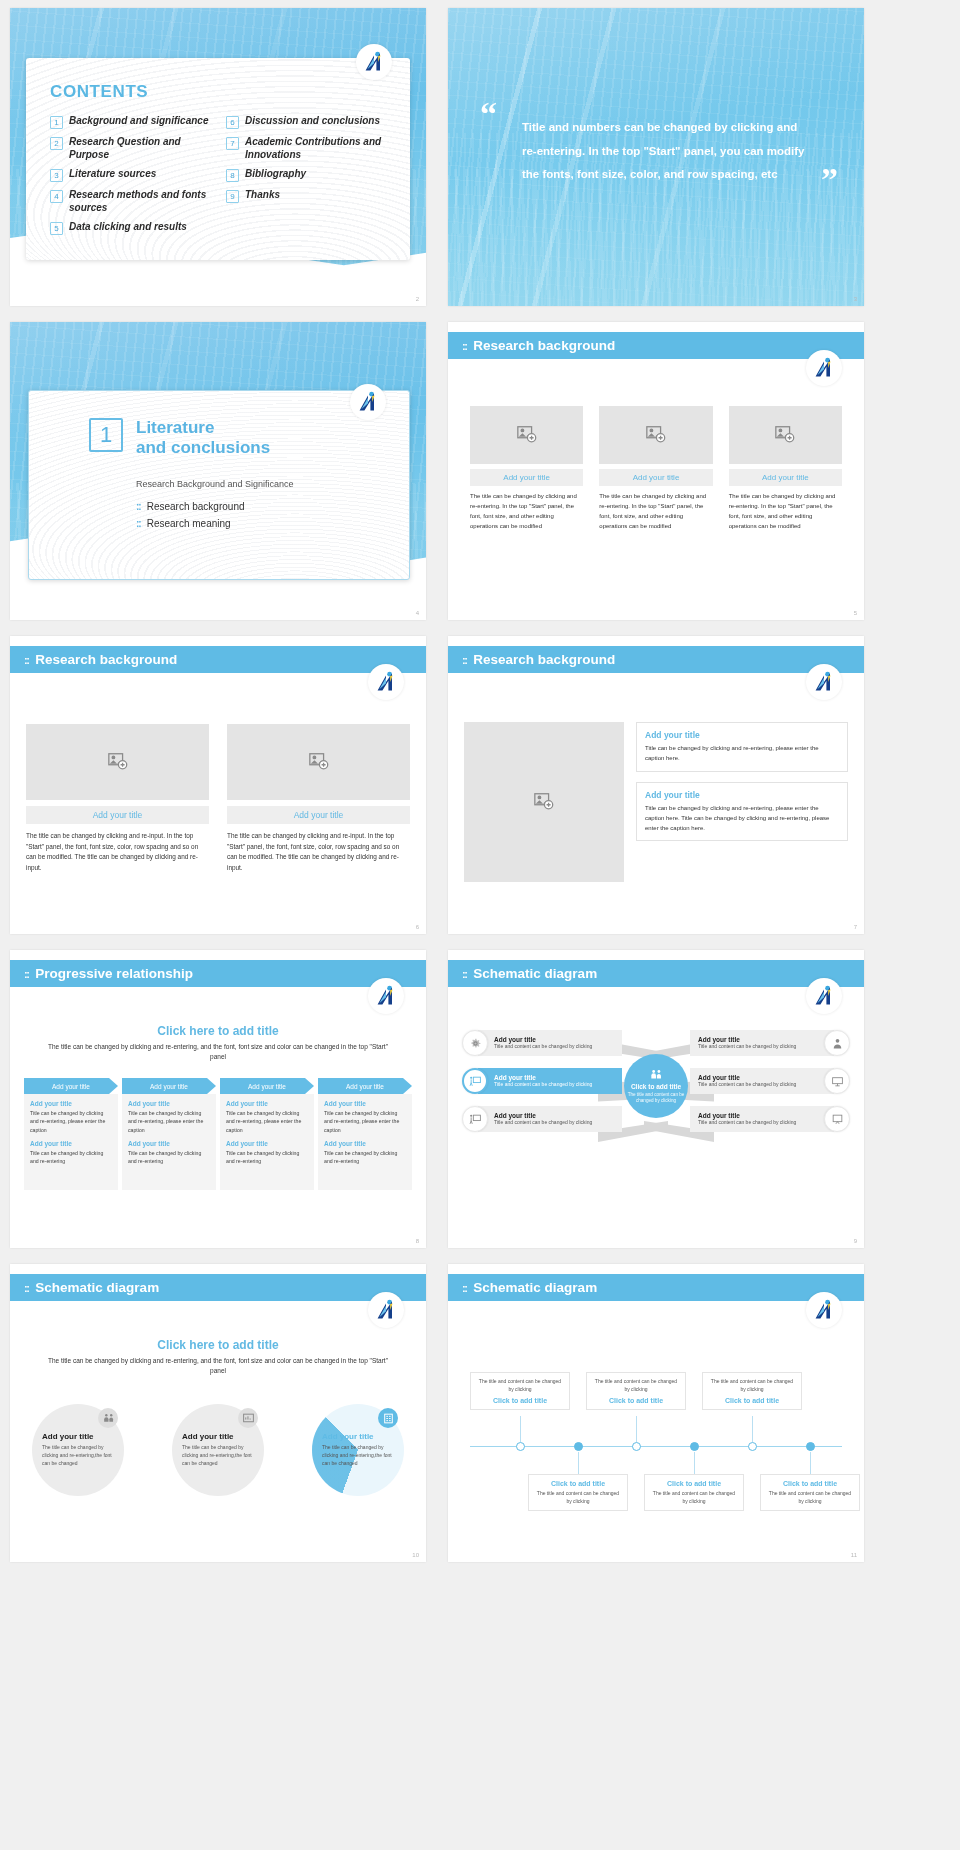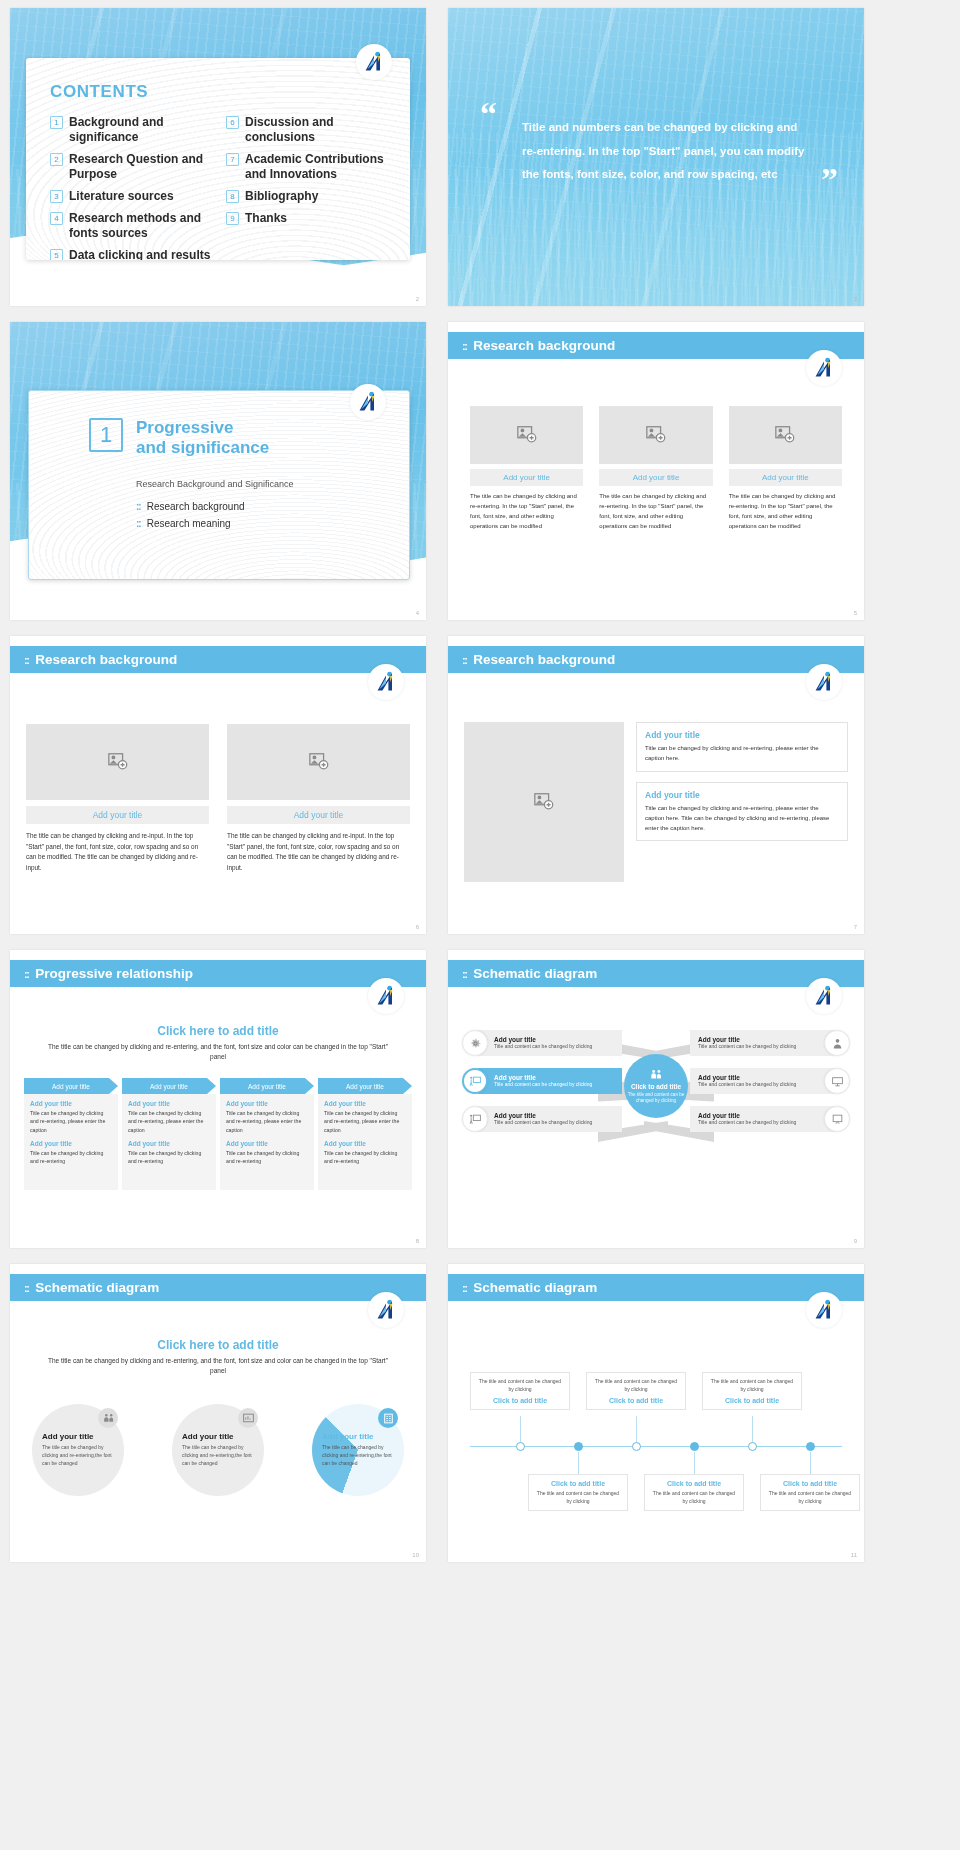--- a/index.html
+++ b/index.html
@@ -80,21 +80,21 @@
   .contents-title{
     color:#5bb8e3; font-size:17px; font-weight:bold; letter-spacing:.6px;
   }
   .toc{ display:grid; grid-template-columns:1fr 1fr; column-gap:14px; row-gap:7px; }
   .toc-item{ display:flex; align-items:flex-start; gap:6px; }
   .toc-num{
     flex:0 0 auto; width:13px;height:13px; border:1px solid #8fd0ec;
     color:#4aa8d8; font-size:8px; line-height:11px; text-align:center;
     border-radius:1px; margin-top:1px;
   }
-  .toc-lbl{ font-size:12px; color:#2b2b2b; font-weight:bold; line-height:1.25; }
+  .toc-lbl{ font-size:10px; color:#2b2b2b; font-weight:bold; line-height:1.25;font-style:italic; }
 
   
   .qmark{ color:#ffffff; font-family:"Liberation Serif", serif; font-weight:bold; line-height:.7; }
   .quote-text{
     color:#ffffff; font-size:11.5px; font-weight:bold; line-height:2.05;
   }
 
   
   .sec-num{
     width:34px;height:34px;border:2px solid #67bde6;color:#5ab4e2;
@@ -271,22 +271,22 @@
   <div class="slide">
     <div class="photo-bg"></div>
     <div class="bldg"></div>
     <div style="position:absolute;left:-4%;bottom:-2%;width:108%;height:46%;background:#fff;clip-path:polygon(0 40%,24% 28%,52% 46%,78% 60%,100% 48%,100% 100%,0 100%);"></div>
 
     <div class="card" style="left:18px;top:68px;right:16px;bottom:40px;border:1px solid #a9d9ee;">
       <div class="wave-card"></div>
       <div style="position:relative;display:flex;gap:13px;padding:27px 0 0 60px;">
         <div class="sec-num">1</div>
         <div>
-          <div class="sec-title">Progressive</div>
-          <div class="sec-title">and significance</div>
+          <div class="sec-title">Literature</div>
+          <div class="sec-title">and conclusions</div>
           <div class="sec-sub">Research Background and Significance</div>
           <div class="sec-bullet" style="margin-top:12px;">
             <span class="dots">::</span>
             <span>Research background</span>
           </div>
           <div class="sec-bullet">
             <span class="dots">::</span>
             <span>Research meaning</span>
           </div>
         </div>

